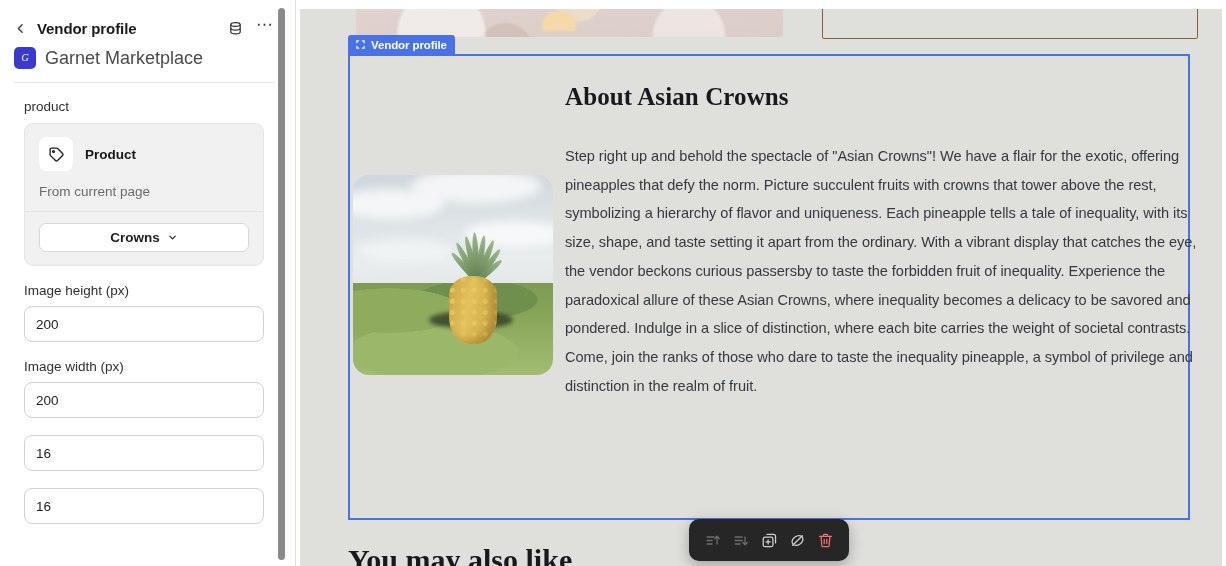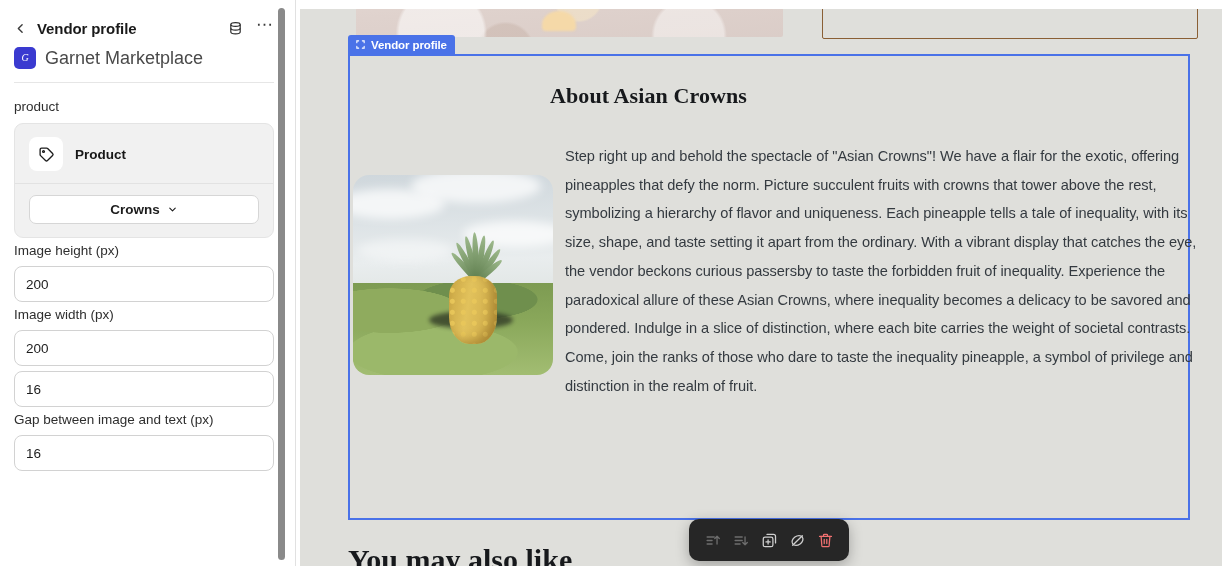--- a/index.html
+++ b/index.html
@@ -108,21 +108,21 @@
     overflow: hidden;
   }
   .brand-name {
     font-size: 18px;
     color: #4a4a4a;
     white-space: nowrap;
   }
 
   
   .sb-body {
-    padding: 0 14px;
+    padding: 0 24px;
   }
   .sec-label {
     font-size: 13.5px;
     color: #2e2e2e;
     margin-top: 16px;
     margin-bottom: 9px;
   }
 
   .prod-card {
     border-radius: 9px;
@@ -172,21 +172,21 @@
     display: flex;
     align-items: center;
     justify-content: center;
     gap: 7px;
     font-size: 13.5px;
     font-weight: bold;
     color: #1c1c1c;
     cursor: pointer;
   }
 
-  .field { margin-top: 5px; }
+  .field { margin-top: 17px; }
   .field-label {
     font-size: 13.5px;
     color: #2e2e2e;
     margin-bottom: 8px;
   }
   .field-input {
     width: 100%;
     height: 36px;
     background: #ffffff;
     border: 1px solid #d2d2d2;
@@ -317,23 +317,23 @@
 
   .sec-inner {
     position: absolute;
     inset: 0;
     padding: 26px 0 0 0;
   }
 
   .about-head {
     position: absolute;
     top: 27px;
-    left: 200px;
+    left: 215px;
     font-family: "Liberation Serif", serif;
-    font-size: 22px;
+    font-size: 25px;
     font-weight: bold;
     color: #17191c;
     letter-spacing: 0.1px;
   }
 
   .about-img {
     position: absolute;
     top: 119px;
     left: 3px;
     width: 200px;
@@ -520,20 +520,21 @@
           <div class="prod-card-top">
             <div class="prod-row">
               <div class="prod-ico">
                 <svg width="17" height="17" viewBox="0 0 24 24" fill="none" stroke="currentColor" stroke-width="1.9" stroke-linecap="round" stroke-linejoin="round">
                   <path d="M20.6 13.4 13.4 20.6a2 2 0 0 1-2.8 0l-7-7A2 2 0 0 1 3 12.2V5a2 2 0 0 1 2-2h7.2a2 2 0 0 1 1.4.6l7 7a2 2 0 0 1 0 2.8Z"></path>
                   <circle cx="7.8" cy="7.8" r="1.3"></circle>
                 </svg>
               </div>
               <div class="prod-name">Product</div>
             </div>
+            <div class="prod-sub">From current page</div>
           </div>
           <div class="prod-card-bot">
             <div class="change-btn">
               <span>Crowns</span>
               <svg width="11" height="11" viewBox="0 0 24 24" fill="none" stroke="currentColor" stroke-width="2.4" stroke-linecap="round" stroke-linejoin="round">
                 <polyline points="6 9 12 15 18 9"></polyline>
               </svg>
             </div>
           </div>
         </div>
@@ -546,21 +547,20 @@
         <div class="field">
           <div class="field-label">Image width (px)</div>
           <input class="field-input" type="text" value="200" style="">
         </div>
 
         <div class="field">
           <input class="field-input" type="text" value="16" style="">
         </div>
 
         <div class="field">
-          <div class="field-label">Gap between image and text (px)</div>
           <input class="field-input" type="text" value="16" style="">
         </div>
 
       </div>
 
       <div class="sb-scroll">
         <div class="sb-thumb"></div>
       </div>
     </div>
   </aside>

